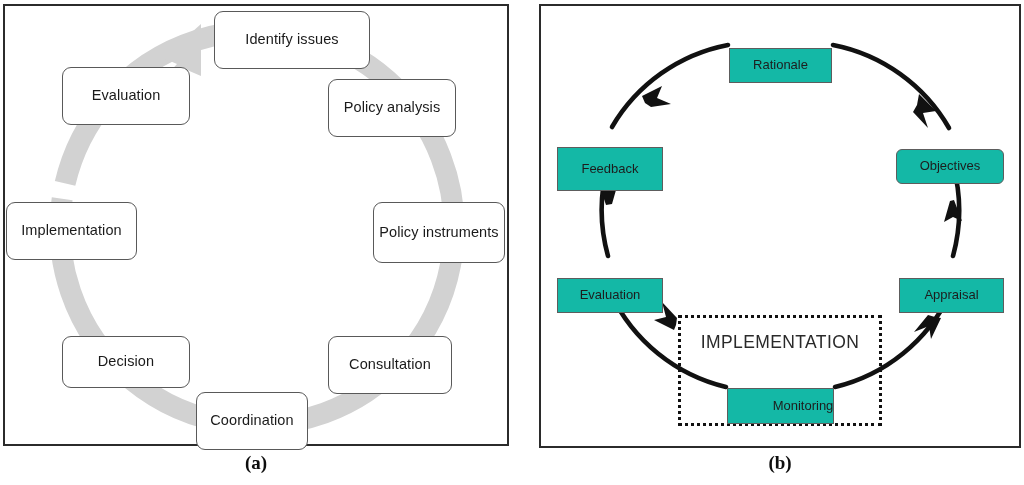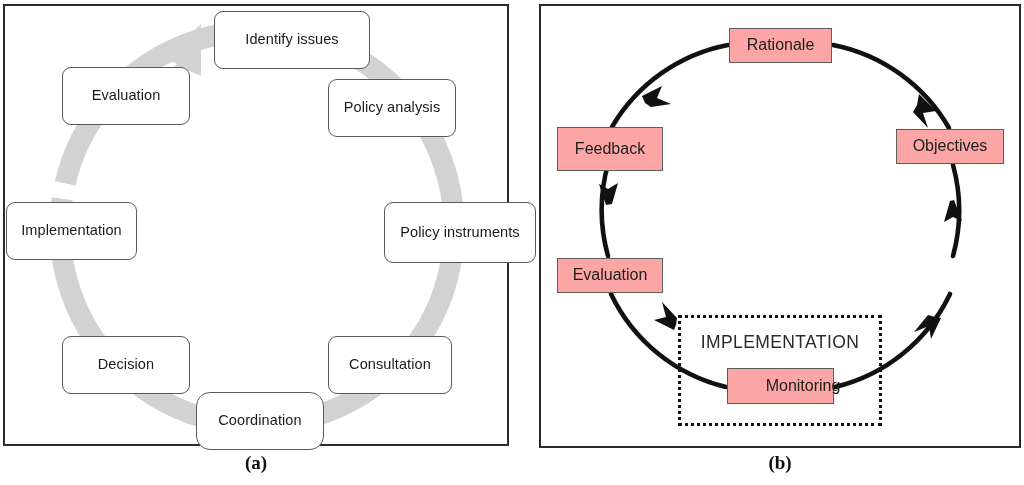--- a/index.html
+++ b/index.html
@@ -76,54 +76,55 @@
     text-align: center;
     color: #1a1a1a;
     font-size: 14.5px;
     line-height: 1.18;
     letter-spacing: .1px;
     z-index: 4;
   }
 
   #a-node-0 { left: 189px; top:   5px; width: 156px; height: 58px; margin-left: 20px; }  
   #a-node-1 { left: 323px; top:  61px; width: 128px; height: 58px; margin-top: 12px; }  
-  #a-node-2 { left: 379px; top: 196px; width: 152px; height: 61px; }  
+  #a-node-2 { left: 368px; top: 196px; width: 132px; height: 61px; }  
   #a-node-3 { left: 323px; top: 330px; width: 124px; height: 58px; }  
-  #a-node-4 { left: 191px; top: 386px; width: 128px; height: 58px; border-radius: 14px; }  
-  #a-node-5 { left:  57px; top: 330px; width: 128px; height: 58px; text-align: right; }  
+  #a-node-4 { left: 191px; top: 386px; width: 112px; height: 58px; }  
+  #a-node-5 { left:  57px; top: 330px; width: 128px; height: 52px; text-align: right; }  
   #a-node-6 { left:   1px; top: 196px; width: 131px; height: 58px; }  
   #a-node-7 { left:  57px; top:  61px; width: 128px; height: 58px; }  
 
   
   .cycle-wrap {
     position: absolute;
     left: 0; top: 0;
     width: 482px;
     height: 444px;
     pointer-events: none;
   }
 
   
   .node-b {
     position: absolute;
     box-sizing: border-box;
-    background: #fca5a5;
+    background: #14b8a6;
     border: 1.4px solid #5d5d5d;
     display: flex;
     align-items: center;
     justify-content: center;
     text-align: center;
     color: #1d1d1d;
-    font-size: 16px;
+    font-size: 13px;
     line-height: 1.15;
     z-index: 4;
+    margin-top: 20px;
   }
 
   #b-node-0 { left: 188px; top:  22px; width: 103px; height: 35px; }  
-  #b-node-1 { left: 355px; top: 123px; width: 108px; height: 35px; }  
+  #b-node-1 { left: 355px; top: 123px; width: 108px; height: 35px; border-radius: 6px; }  
   #b-node-2 { left: 358px; top: 252px; width: 105px; height: 35px; }  
   #b-node-3 { left: 186px; top: 362px; width: 107px; height: 36px; padding-left: 45px; }  
   #b-node-4 { left:  16px; top: 252px; width: 106px; height: 35px; }  
   #b-node-5 { left:  16px; top: 121px; width: 106px; height: 44px; }  
 
   
   #b-impl-group {
     position: absolute;
     left: 137px;
     top: 309px;
@@ -228,20 +229,23 @@
     <div id="b-impl-group">
       <div id="b-impl-label">IMPLEMENTATION</div>
     </div>
 
     <div class="node-b" id="b-node-0">
       <span>Rationale</span>
     </div>
     <div class="node-b" id="b-node-1">
       <span>Objectives</span>
     </div>
+    <div class="node-b" id="b-node-2">
+      <span>Appraisal</span>
+    </div>
     <div class="node-b" id="b-node-3">
       <span>Monitoring</span>
     </div>
     <div class="node-b" id="b-node-4">
       <span>Evaluation</span>
     </div>
     <div class="node-b" id="b-node-5">
       <span>Feedback</span>
     </div>
 

